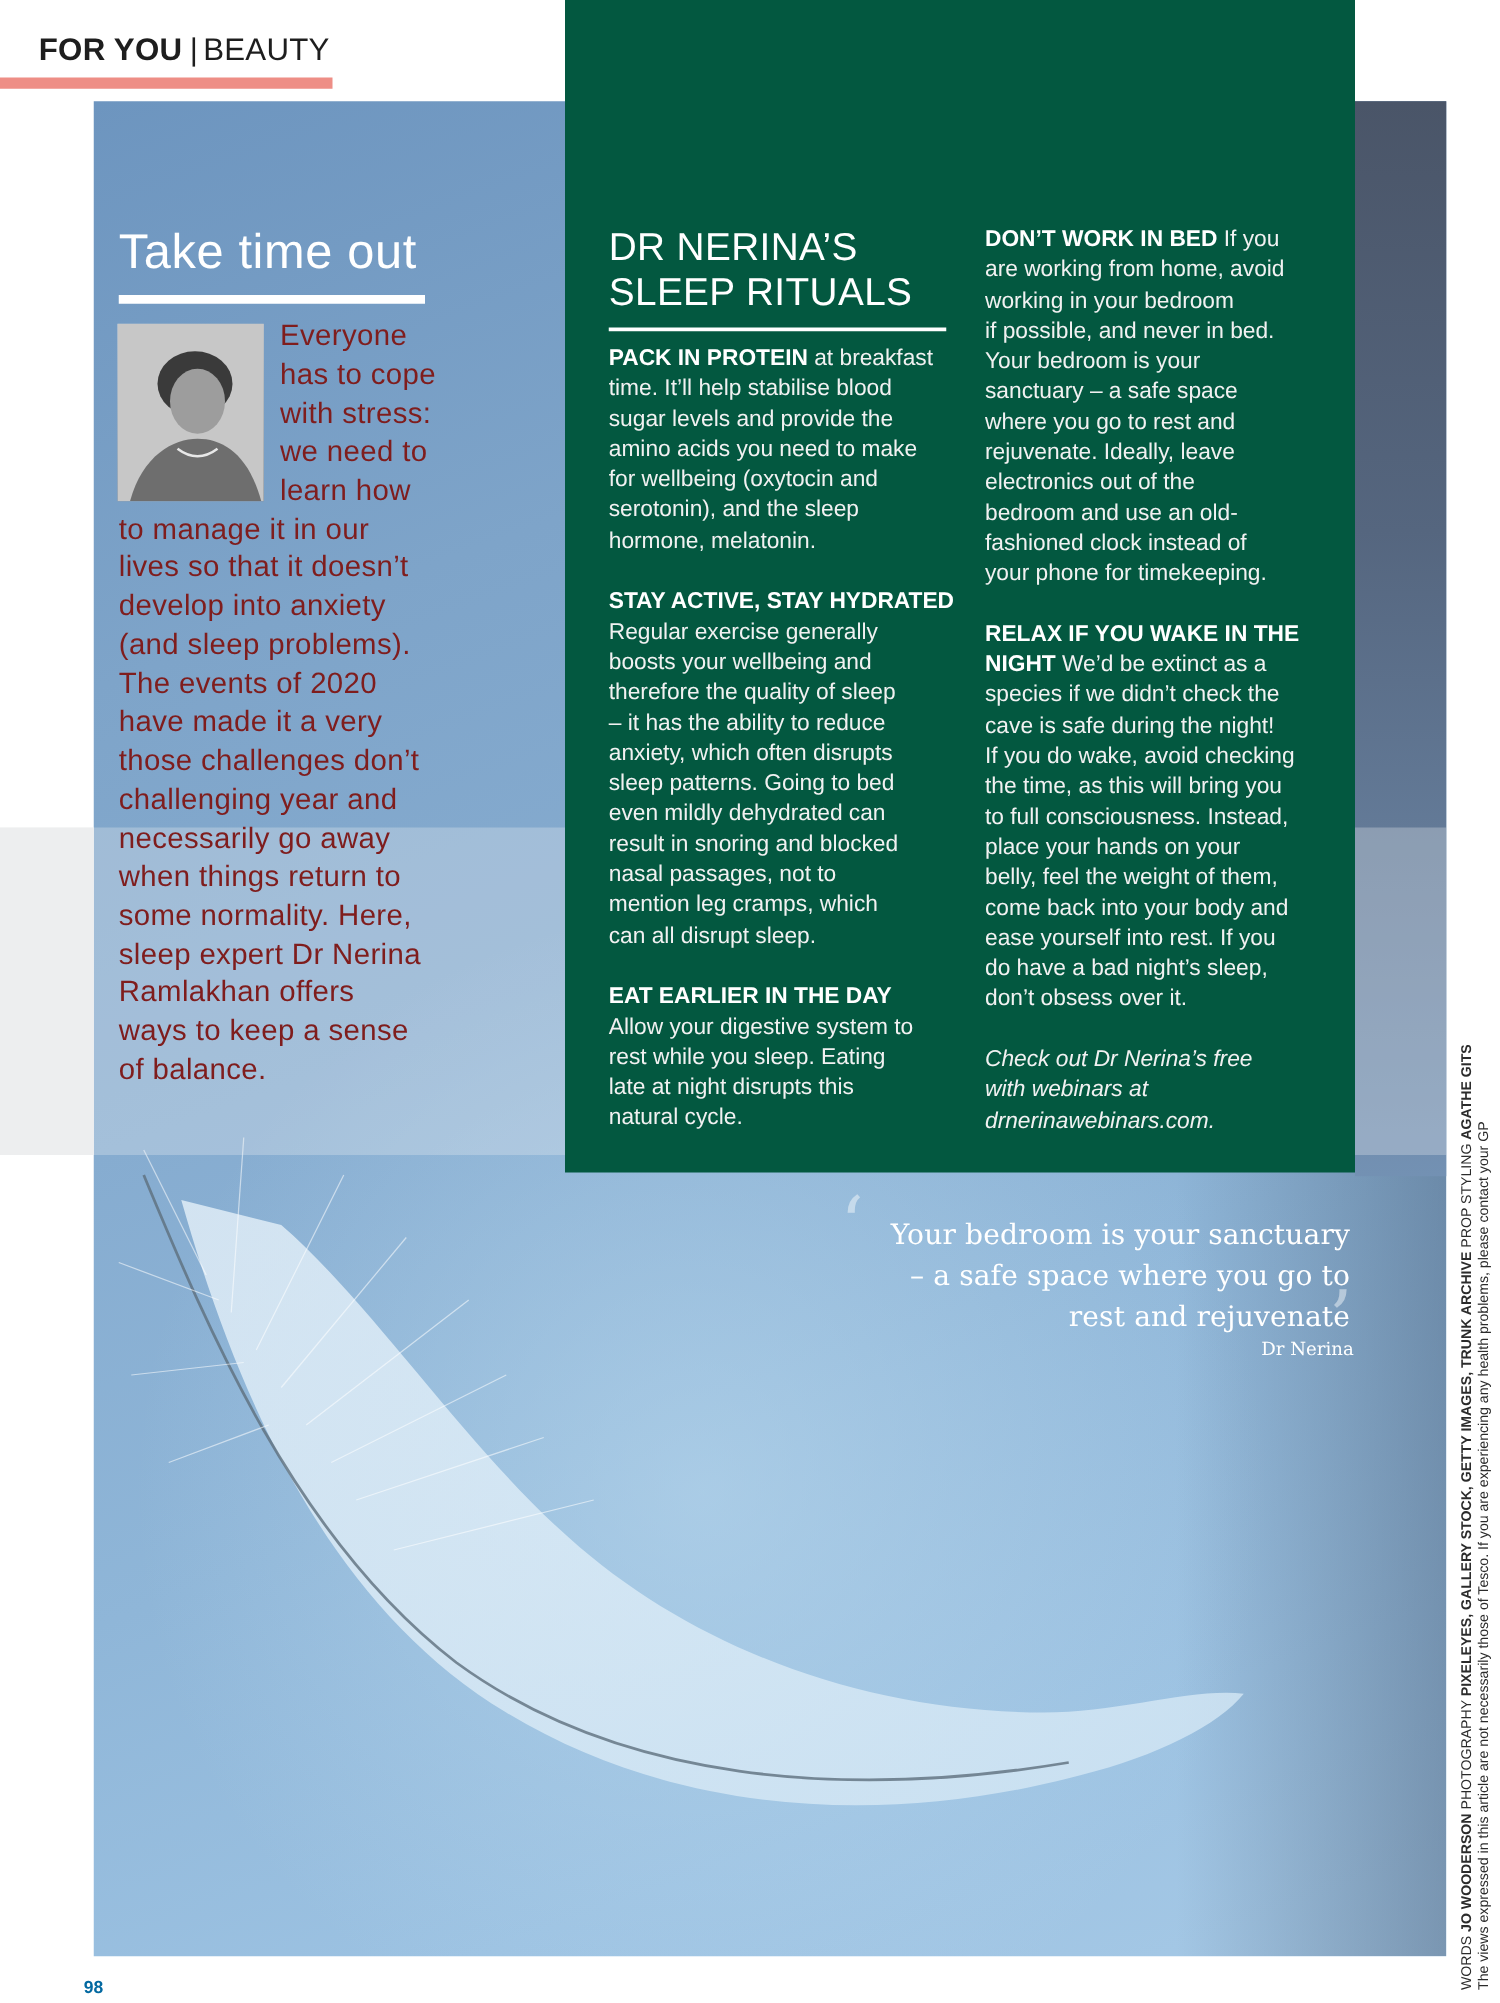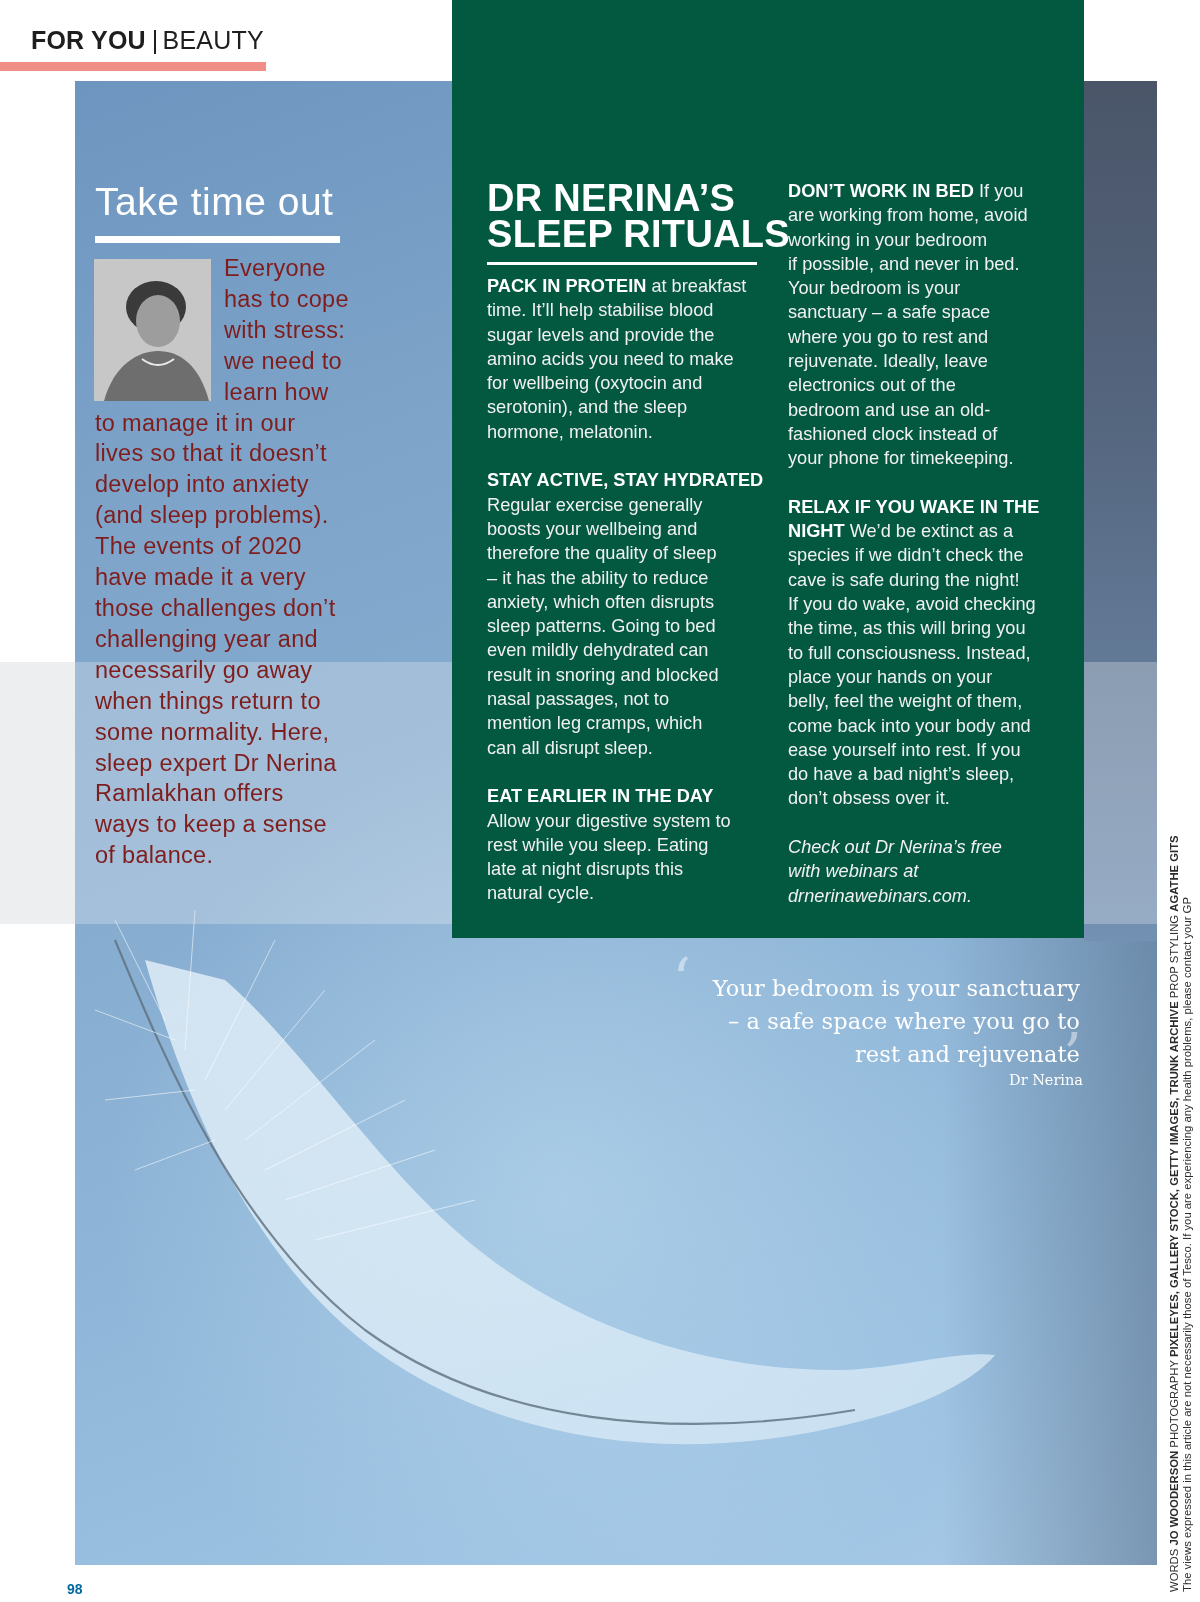--- a/index.html
+++ b/index.html
@@ -63,22 +63,22 @@
       font-size: 23.5px; line-height: 30.9px; color: #7f1d1d; letter-spacing: 0.3px;
     }
     .intro-text .line { display: block; white-space: nowrap; }
     .intro-text .indent { padding-left: 129px; }
 
     
     .green-box {
       position: absolute; left: 452px; top: 0; width: 632px; height: 938px; background: #035840;
     }
     .box-title {
-      position: absolute; left: 487px; top: 180px; font-size: 38px; line-height: 36px;
-      color: #ffffff; letter-spacing: 0.3px; font-weight: bold;
+      position: absolute; left: 487px; top: 180px; font-size: 31px; line-height: 36px;
+      color: #ffffff; letter-spacing: 0.3px;
     }
     .box-title-rule {
       position: absolute; left: 487px; top: 262px; width: 270px; height: 3px; background: #ffffff;
     }
     .col {
       position: absolute; width: 300px; font-size: 18.2px; line-height: 24.3px; color: #f1f1f1;
     }
     .col .line { display: block; white-space: nowrap; }
     .col b { font-weight: bold; color: #ffffff; margin-top: 32px; }
     .col .gap { display: block; height: 24.3px; }

